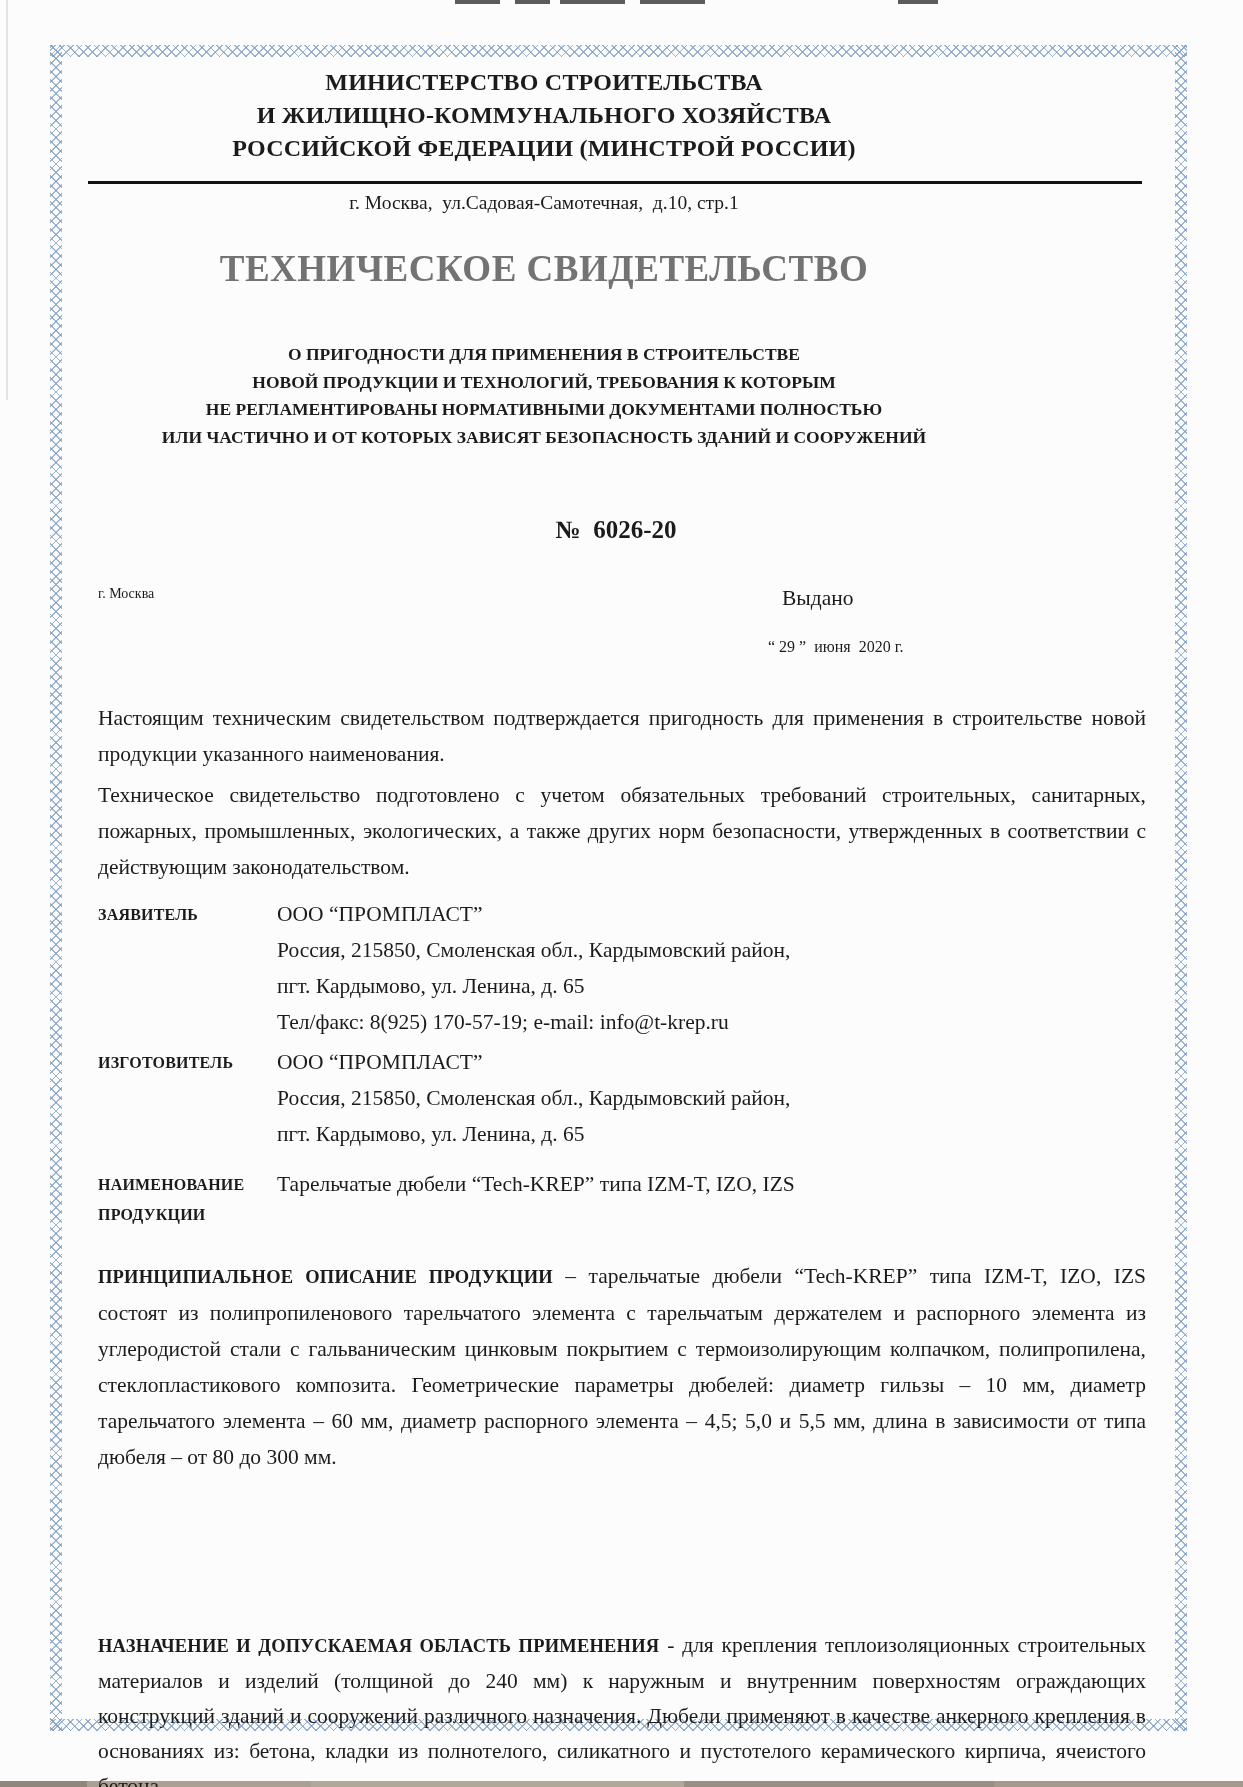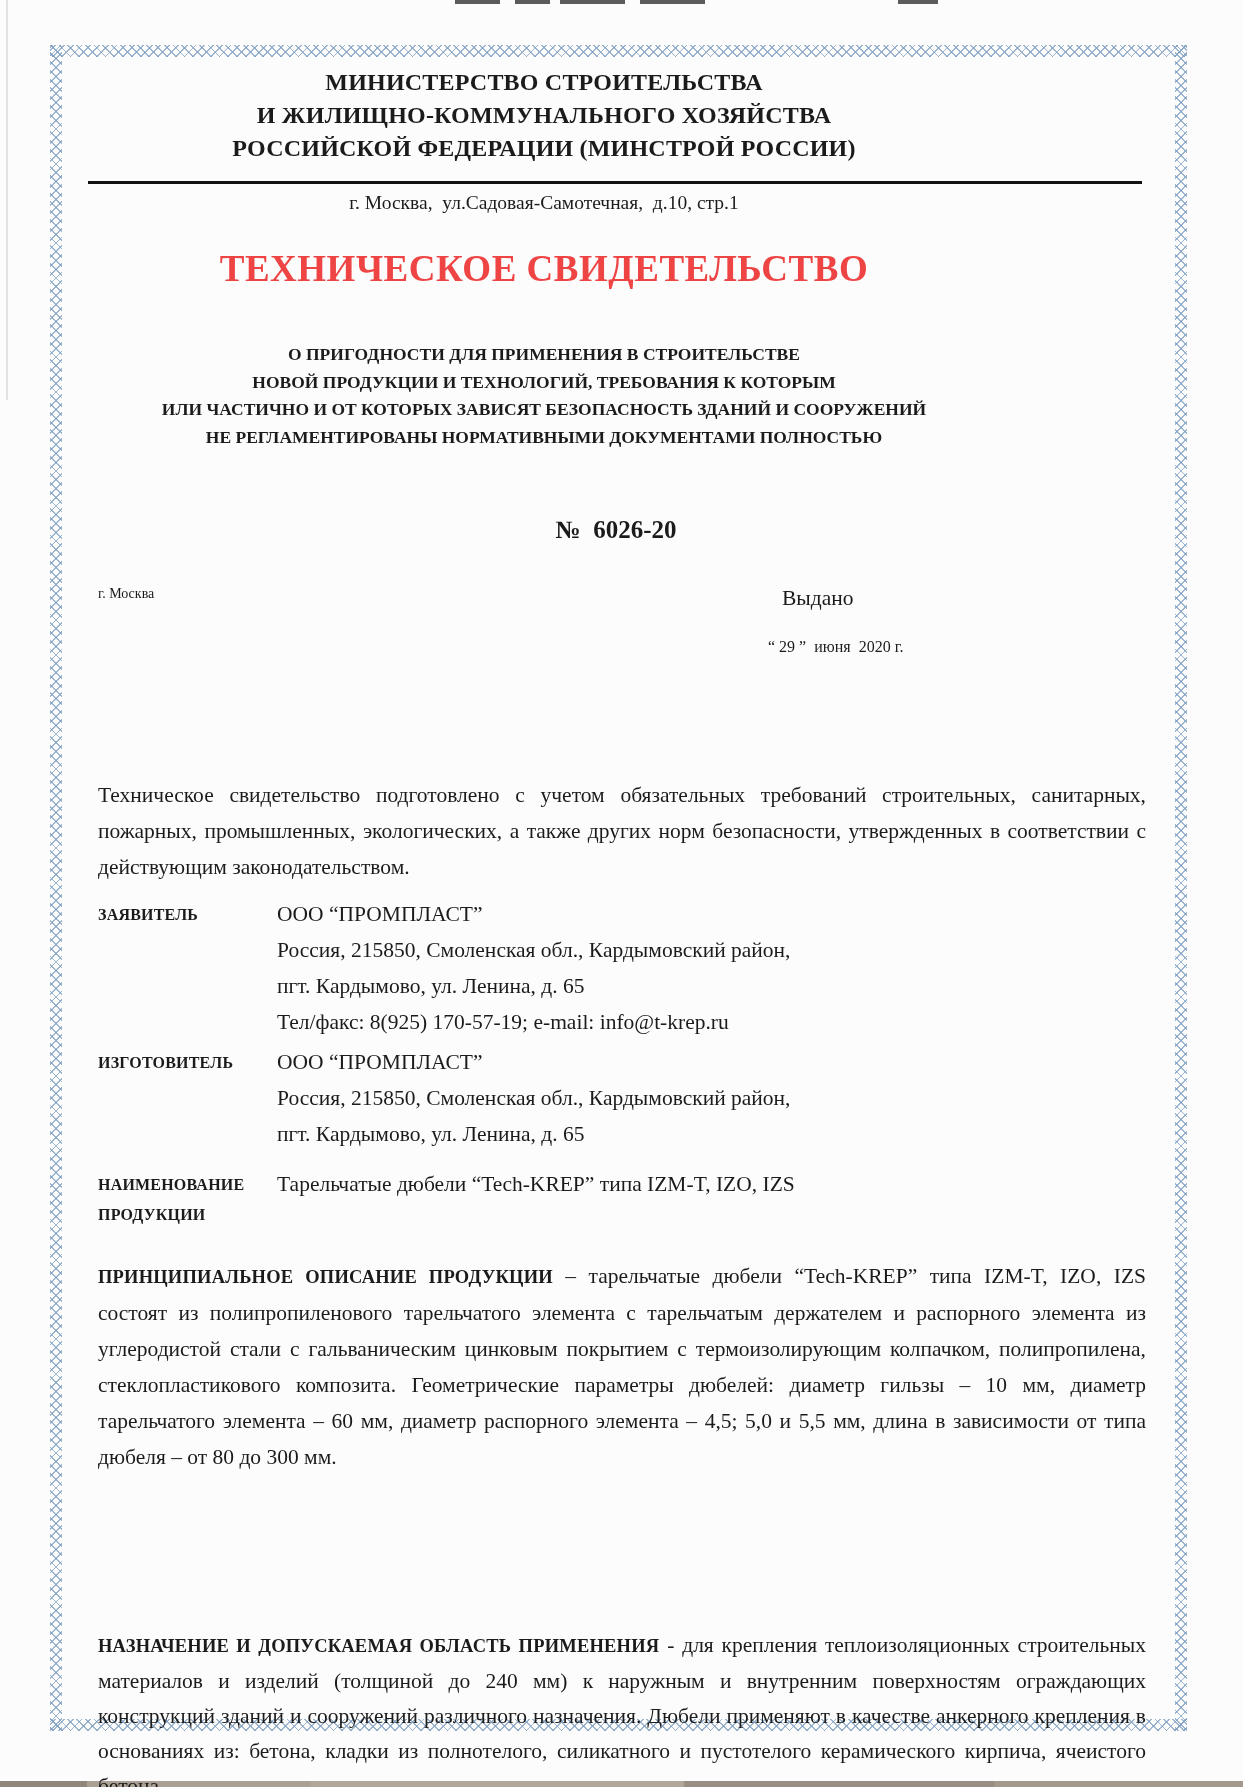--- a/index.html
+++ b/index.html
@@ -29,21 +29,21 @@
     position:absolute; left:0; top:1781px; width:1243px; height:6px;
     background:linear-gradient(90deg,#8f877b 0 7%,#aaa093 7% 25%,#b0a899 25% 55%,#978f83 55% 80%,#a39a8d 80%);
   }
 
   .ministry { position:absolute; left:88px; top:66px; width:912px; text-align:center;
               font-weight:bold; font-size:24px; line-height:33px; letter-spacing:.2px; }
   .rule { position:absolute; left:88px; top:181px; width:1054px; height:3px; background:#121212; }
   .address { position:absolute; left:88px; top:192px; width:912px; text-align:center;
              font-size:19.5px; white-space:pre; }
   .cert-title { position:absolute; left:88px; top:247px; width:912px; text-align:center;
-                font-weight:bold; font-size:37px; letter-spacing:.5px; color:#ef4444; }
+                font-weight:bold; font-size:37px; letter-spacing:.5px; color:#737373; }
   .subtitle { position:absolute; left:88px; top:341px; width:912px; text-align:center;
               font-weight:bold; font-size:17.5px; line-height:27.5px; }
   .doc-number { position:absolute; left:88px; top:516px; width:1056px; text-align:center;
                 font-weight:bold; font-size:25px; white-space:pre; }
   .city   { position:absolute; left:98px;  top:586px; font-size:14px; }
   .issued { position:absolute; left:782px; top:586px; font-size:21.5px;text-align:right; }
   .issue-date { position:absolute; left:768px; top:638px; font-size:16px; white-space:pre; }
 
   .para { position:absolute; left:98px; width:1048px; font-size:21.5px; line-height:36px;
           text-align:justify; }
@@ -86,30 +86,31 @@
     <div>И ЖИЛИЩНО-КОММУНАЛЬНОГО ХОЗЯЙСТВА</div>
     <div>РОССИЙСКОЙ ФЕДЕРАЦИИ (МИНСТРОЙ РОССИИ)</div>
   </div>
   <div class="rule"></div>
   <div class="address">г. Москва,  ул.Садовая-Самотечная,  д.10, стр.1</div>
 
   <div class="cert-title">ТЕХНИЧЕСКОЕ СВИДЕТЕЛЬСТВО</div>
   <div class="subtitle">
     <div>О ПРИГОДНОСТИ ДЛЯ ПРИМЕНЕНИЯ  В СТРОИТЕЛЬСТВЕ</div>
     <div>НОВОЙ ПРОДУКЦИИ  И ТЕХНОЛОГИЙ, ТРЕБОВАНИЯ К КОТОРЫМ</div>
+    <div>НЕ РЕГЛАМЕНТИРОВАНЫ НОРМАТИВНЫМИ ДОКУМЕНТАМИ ПОЛНОСТЬЮ</div>
     <div>ИЛИ ЧАСТИЧНО И ОТ КОТОРЫХ ЗАВИСЯТ БЕЗОПАСНОСТЬ ЗДАНИЙ И СООРУЖЕНИЙ</div>
-    <div>НЕ РЕГЛАМЕНТИРОВАНЫ НОРМАТИВНЫМИ ДОКУМЕНТАМИ ПОЛНОСТЬЮ</div>
   </div>
 
   <div class="doc-number">№  6026-20</div>
 
   <div class="city">г. Москва</div>
   <div class="issued">Выдано</div>
   <div class="issue-date">“ 29 ”  июня  2020 г.</div>
 
+  <p class="para p1">Настоящим техническим свидетельством подтверждается пригодность для применения в строительстве новой продукции указанного наименования.</p>
   <p class="para p2">Техническое свидетельство подготовлено с учетом обязательных требований строительных, санитарных, пожарных, промышленных, экологических, а также других норм безопасности, утвержденных в соответствии с действующим законодательством.</p>
 
   <div class="field-label fl1">ЗАЯВИТЕЛЬ</div>
   <div class="field-value fv1">
     <div>ООО “ПРОМПЛАСТ”</div>
     <div>Россия, 215850, Смоленская обл., Кардымовский район,</div>
     <div>пгт. Кардымово, ул. Ленина, д. 65</div>
     <div>Тел/факс: 8(925) 170-57-19; e-mail: info@t-krep.ru</div>
   </div>
 

